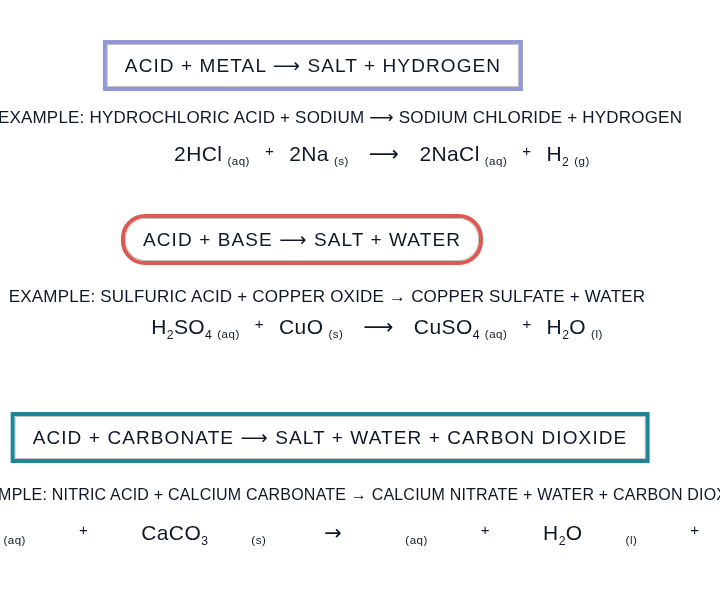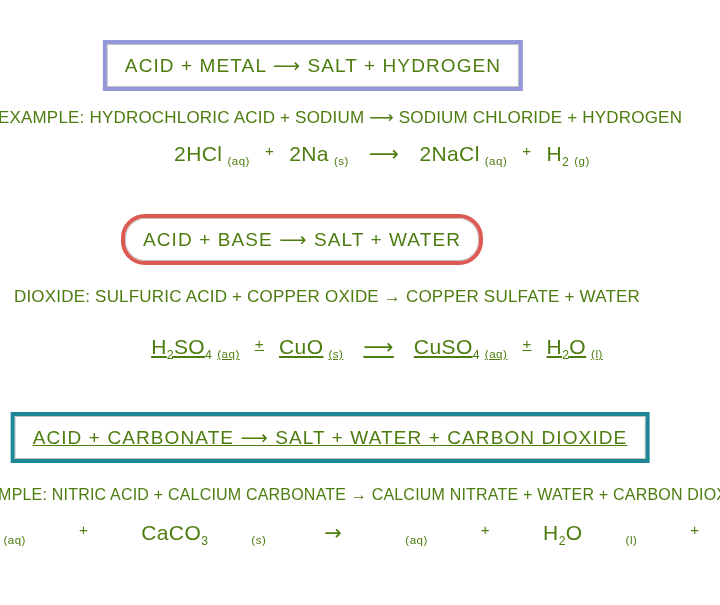--- a/index.html
+++ b/index.html
@@ -1,21 +1,21 @@
 <!DOCTYPE html>
 <html><head>
 <meta charset="utf-8">
 <style>
   html,body{margin:0;padding:0;background:#ffffff;}
   .page{
     position:relative;
     width:720px;height:605px;
     background:#ffffff;
     font-family:"Liberation Sans","DejaVu Sans",sans-serif;
-    color:#4d7c0f;
+    color:#0f172a;
     overflow:hidden;
   }
   .abs{
     position:absolute;
     transform:translateX(-50%);
     white-space:nowrap;
   }
   
   .reaction-box{
     border:4px solid #888;
@@ -61,22 +61,22 @@
   .tok-arrow{
     margin:0 20px;
     font-family:"DejaVu Sans",sans-serif;
   }
   
   .box-0{left:313px;top:40px;}
   .ex-0 {left:340px;top:107px;}
   .eq-0 {left:382px;top:142px;}
   .box-1{left:302px;top:214px;border-radius:24px;}
   .ex-1 {left:327px;top:287px;}
-  .eq-1 {left:377px;top:335px;text-decoration:underline;}
-  .box-2{left:330px;top:412px;text-decoration:underline;}
+  .eq-1 {left:377px;top:315px;}
+  .box-2{left:330px;top:412px;}
   .ex-2 {left:360px;top:486px;font-size:16px;}
   .eq-2 {left:372px;top:521px;gap:38px;}
 </style>
 </head>
 <body>
 
 <div class="page">
 
   <div>
     <div class="abs reaction-box box-0" style="border-color: rgb(146, 152, 215);">
@@ -95,21 +95,21 @@
         <span class="tok tok-op">+</span>
         <span class="tok tok-formula"><span>H</span><sub>2</sub></span>
         <span class="tok tok-state">(g)</span>
       </div>
   </div>
 
   <div>
     <div class="abs reaction-box box-1" style="border-color: rgb(220, 90, 82);">
       <span class="word-eq">ACID + BASE ⟶ SALT + WATER</span>
     </div>
-    <div class="abs example-line ex-1">DIOXIDE: SULFURIC ACID + COPPER OXIDE → COPPER SULFATE + WATER</div>
+    <div class="abs example-line ex-1">EXAMPLE: SULFURIC ACID + COPPER OXIDE → COPPER SULFATE + WATER</div>
     <div class="abs equation-line eq-1">
         <span class="tok tok-formula"><span>H</span><sub>2</sub><span>SO</span><sub>4</sub></span>
         <span class="tok tok-state">(aq)</span>
         <span class="tok tok-op">+</span>
         <span class="tok tok-formula"><span>CuO</span></span>
         <span class="tok tok-state">(s)</span>
         <span class="tok tok-arrow">⟶</span>
         <span class="tok tok-formula"><span>CuSO</span><sub>4</sub></span>
         <span class="tok tok-state">(aq)</span>
         <span class="tok tok-op">+</span>

